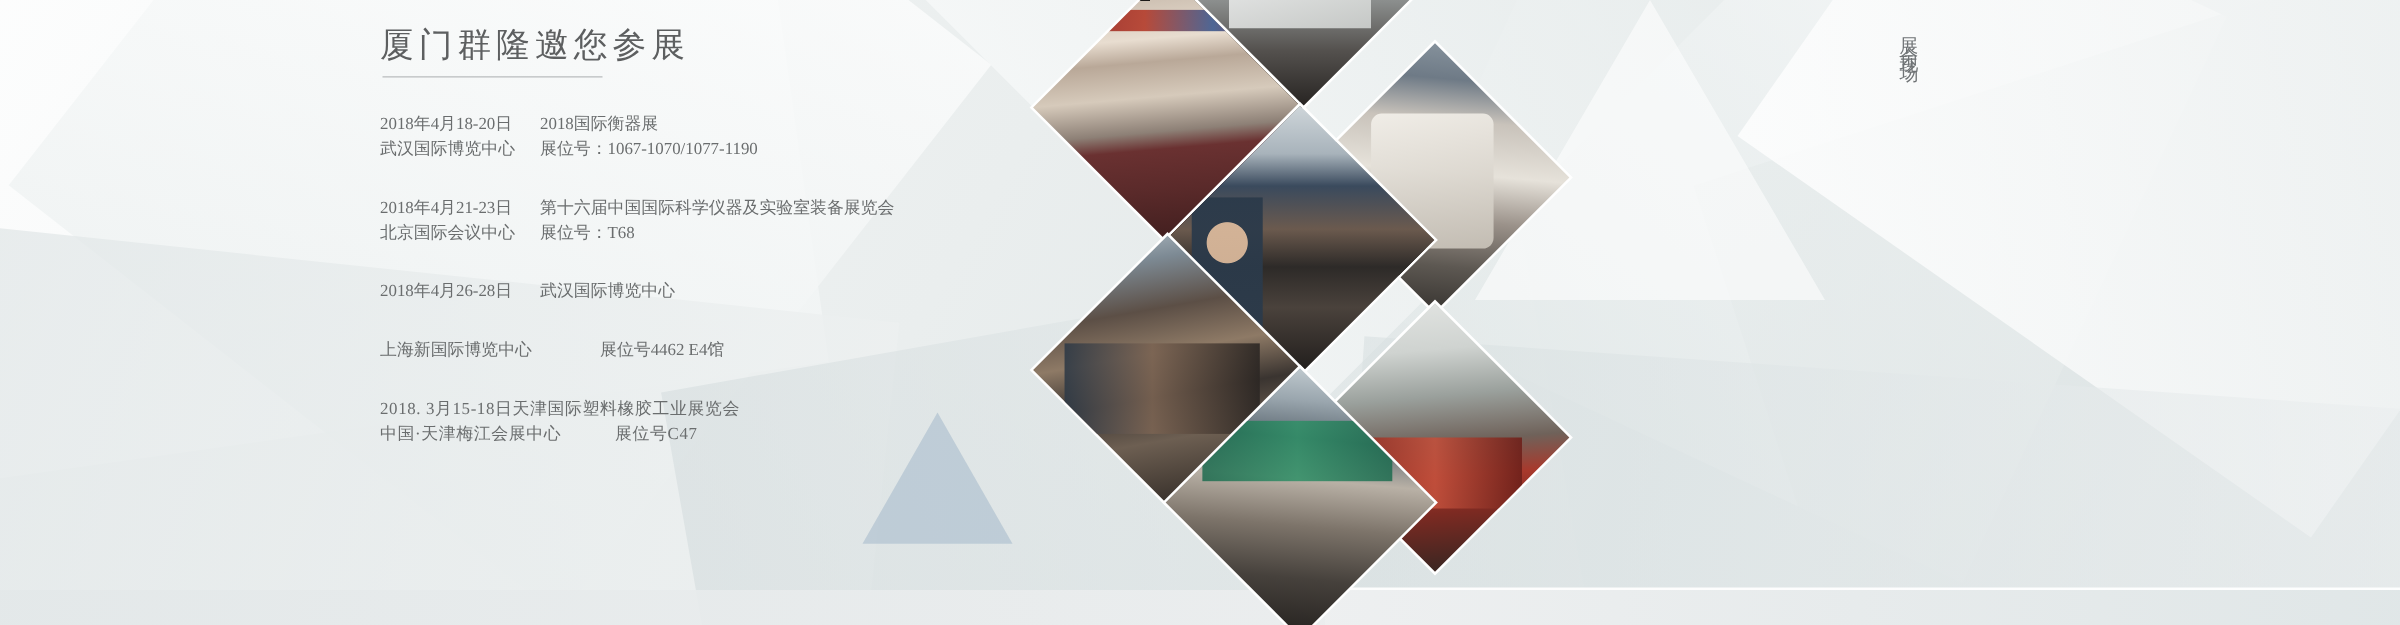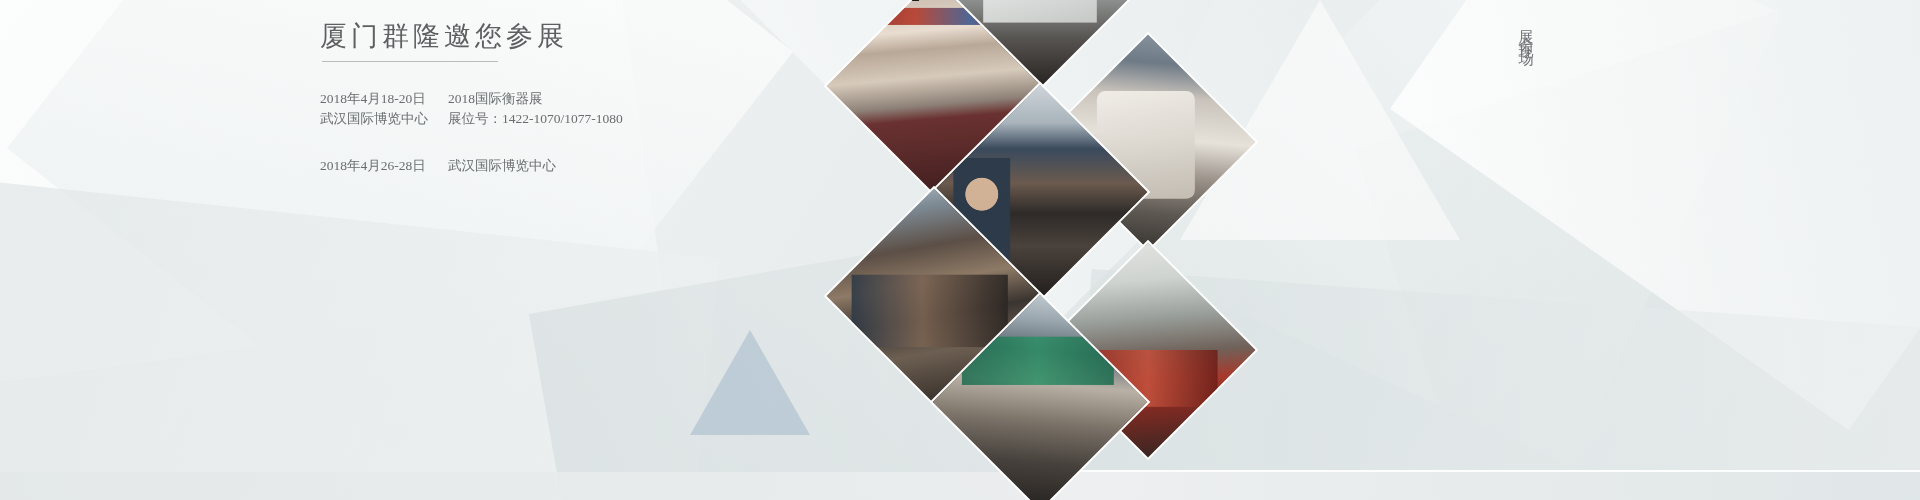--- a/index.html
+++ b/index.html
@@ -51,21 +51,21 @@
       border-bottom:95px solid #b9c8d4;opacity:.85;}
   .tri-c{left:1180px;top:0px;width:0;height:0;
       border-left:140px solid transparent;border-right:140px solid transparent;
       border-bottom:240px solid rgba(255,255,255,.55);}
   .bottom-band{left:0;bottom:0;width:1920px;height:28px;
       background:linear-gradient(90deg,#e3e8e9 0%,#eceeef 55%,#dde4e5 100%);
       opacity:.9;}
   .bottom-white{left:1060px;bottom:0;width:860px;height:30px;background:#ffffff;opacity:.92;}
 
   
-  #copy{position:absolute;left:320px;top:22px;width:640px;}
+  #copy{position:absolute;left:304px;top:22px;width:640px;}
   #title{
     font-size:27px;color:#5d5f60;letter-spacing:4px;
     font-family:"Liberation Serif","DejaVu Serif",serif;
     line-height:1.1;
   }
   #title-rule{width:176px;height:1px;background:#b9bcbd;margin:9px 0 0 2px;}
   .entry{margin-top:27px;}
   .entry .line{
     font-size:13.5px;color:#6a6d6e;line-height:20px;white-space:nowrap;
     font-family:"Liberation Serif","DejaVu Serif",serif;
@@ -154,35 +154,54 @@
 
   <div id="copy">
     <div id="title">厦门群隆邀您参展</div>
     <div id="title-rule"></div>
 
     <div class="entry">
       <div class="line">
         <span class="col-a">2018年4月18-20日</span><span class="col-b">2018国际衡器展</span>
       </div>
       <div class="line">
-        <span class="col-a">武汉国际博览中心</span><span class="col-b">展位号：1422-1070/1077-1080</span>
-      </div>
-    </div>
-
+        <span class="col-a">武汉国际博览中心</span><span class="col-b">展位号：1067-1070/1077-1190</span>
+      </div>
+    </div>
+
+    <div class="entry">
+      <div class="line">
+        <span class="col-a">2018年4月21-23日</span><span class="col-b">第十六届中国国际科学仪器及实验室装备展览会</span>
+      </div>
+      <div class="line">
+        <span class="col-a">北京国际会议中心</span><span class="col-b">展位号：T68</span>
+      </div>
+    </div>
 
     <div class="entry">
       <div class="line">
         <span class="col-a">2018年4月26-28日</span><span class="col-b">武汉国际博览中心</span>
       </div>
     </div>
 
 
     <div class="entry">
-    </div>
-
+      <div class="line">
+        <span class="col-a" style="min-width:166px">上海新国际博览中心</span><span class="col-b">展位号4462 E4馆</span>
+      </div>
+    </div>
+
+    <div class="entry last">
+      <div class="line">
+        <span>2018. 3月15-18日天津国际塑料橡胶工业展览会</span>
+      </div>
+      <div class="line">
+        <span class="col-a" style="min-width:178px">中国·天津梅江会展中心</span><span class="col-b">展位号C47</span>
+      </div>
+    </div>
   </div>
 
   <div id="collage">
     <div class="dia d7 p7">
         <div class="inner"></div>
       </div>
     <div class="dia d1 p1">
         <div class="inner"></div>
       </div>
     <div class="dia d3 p3">

